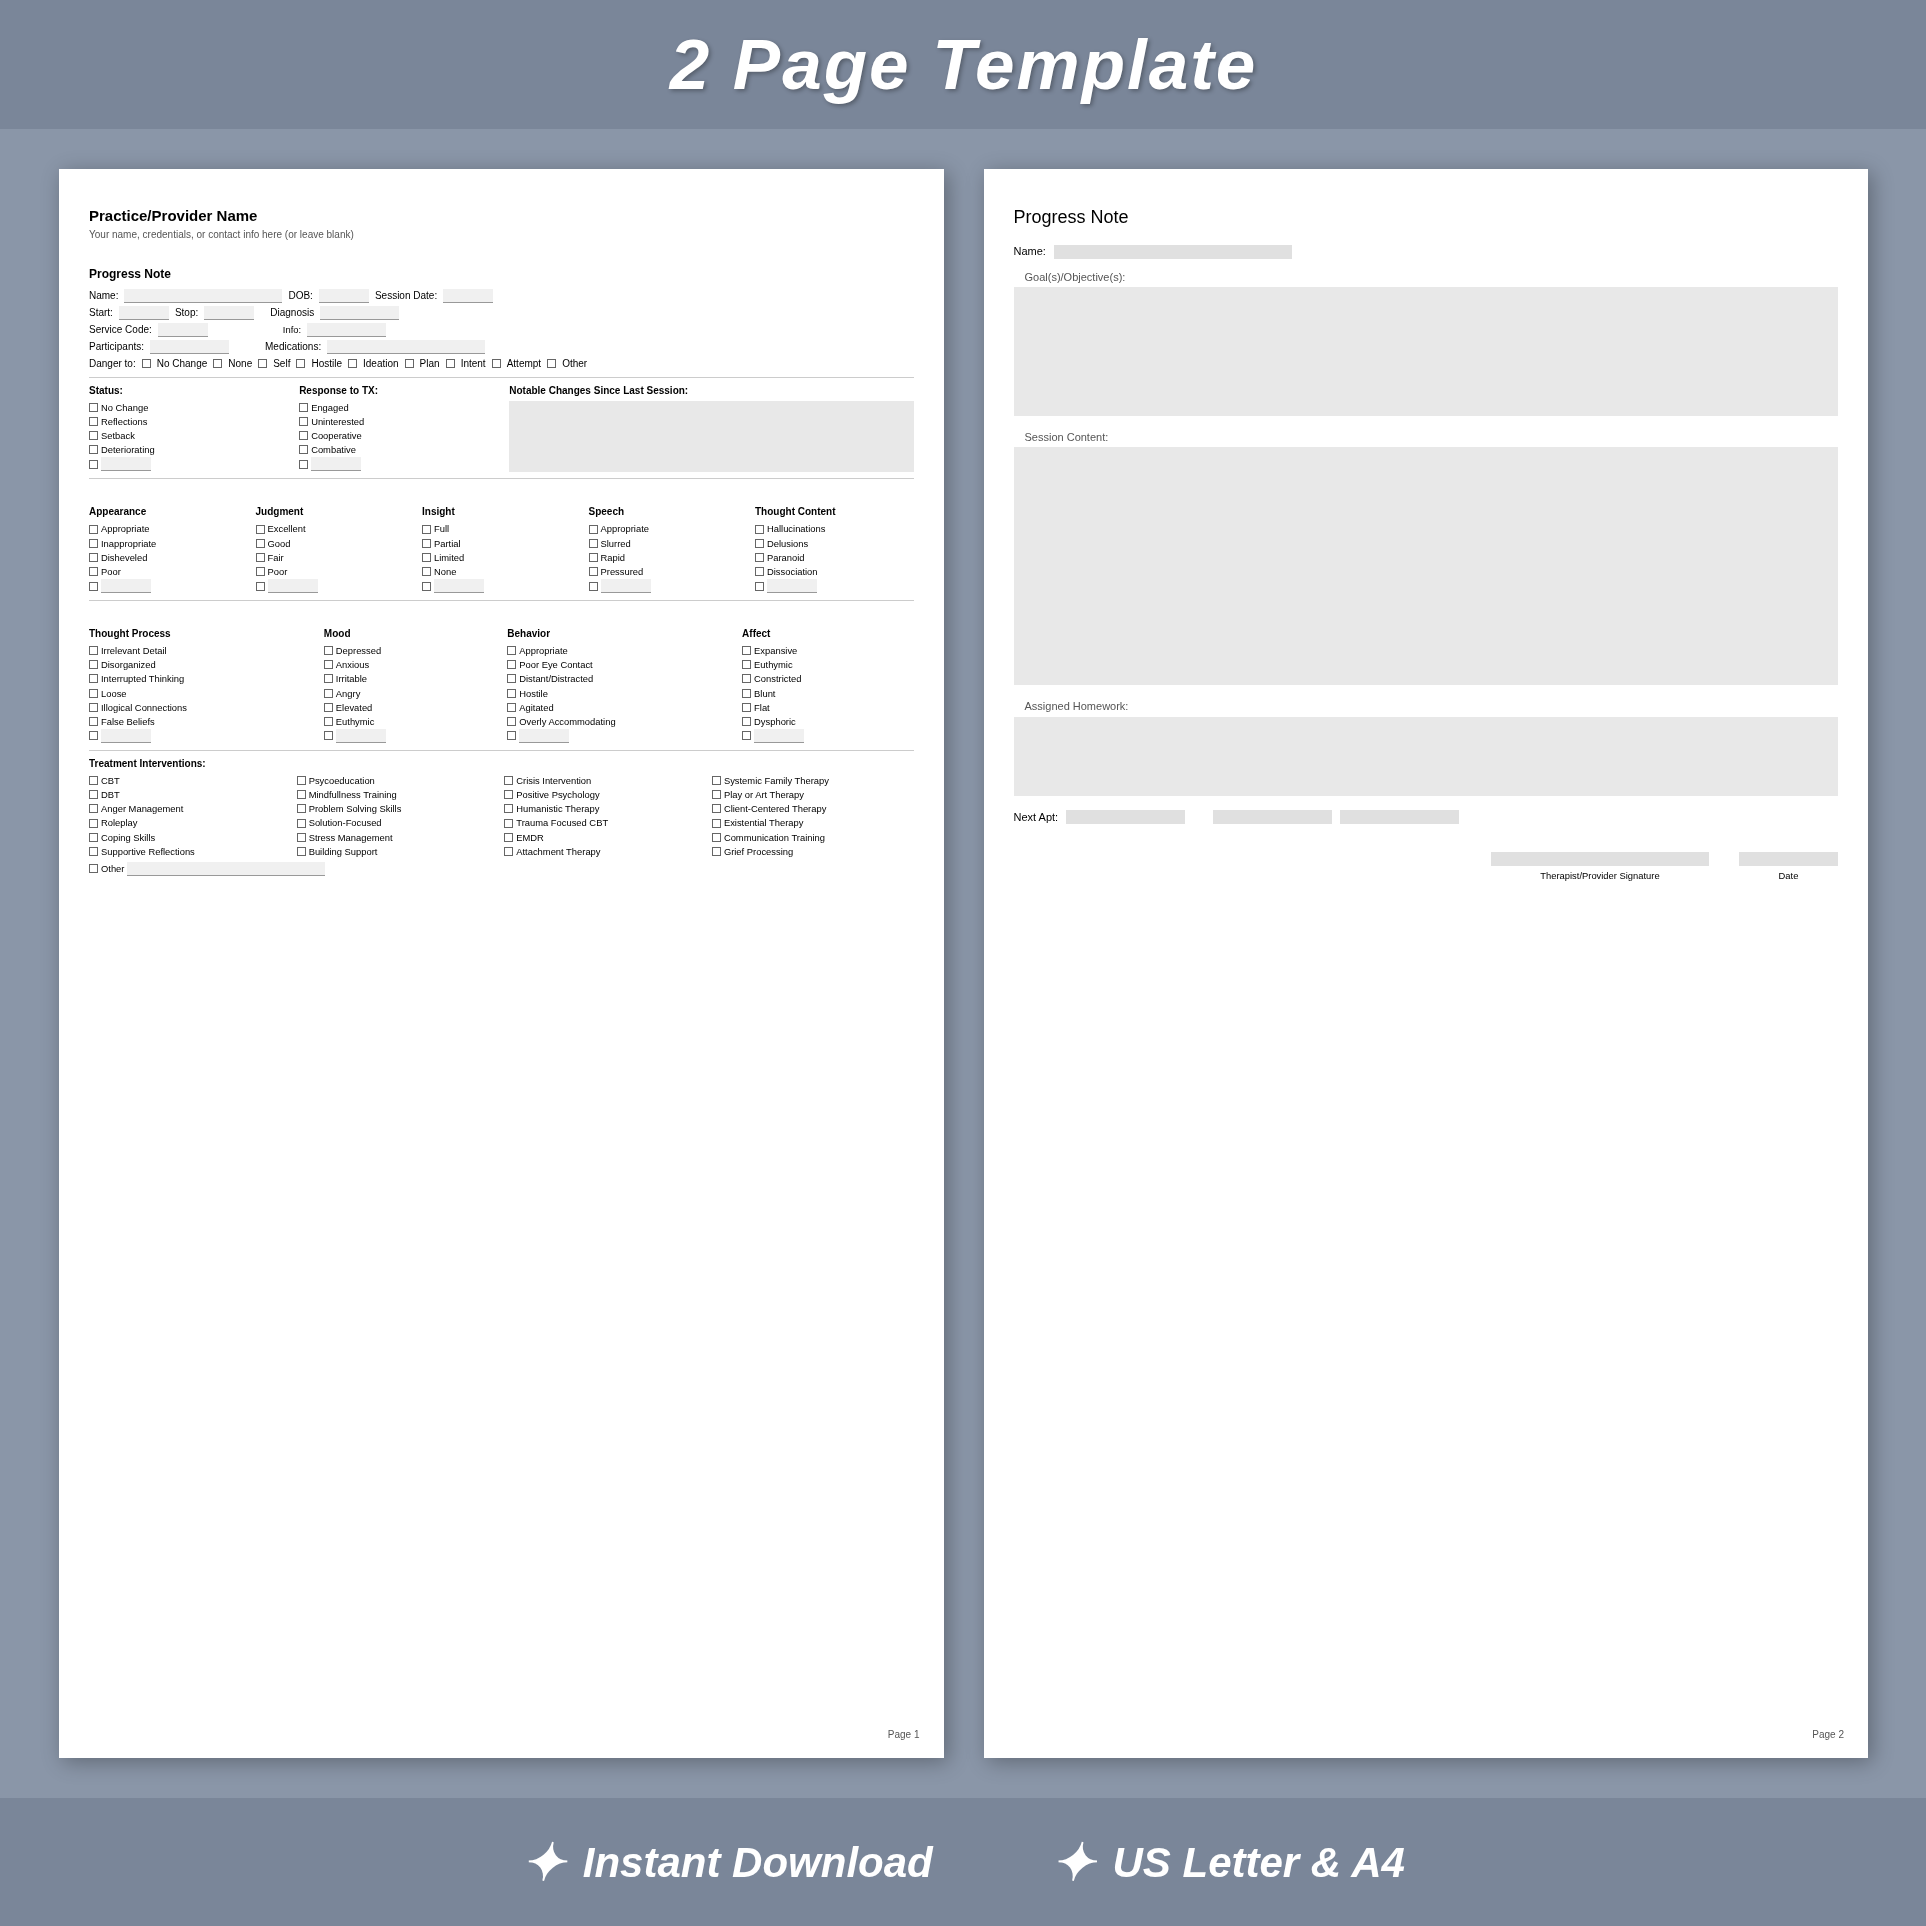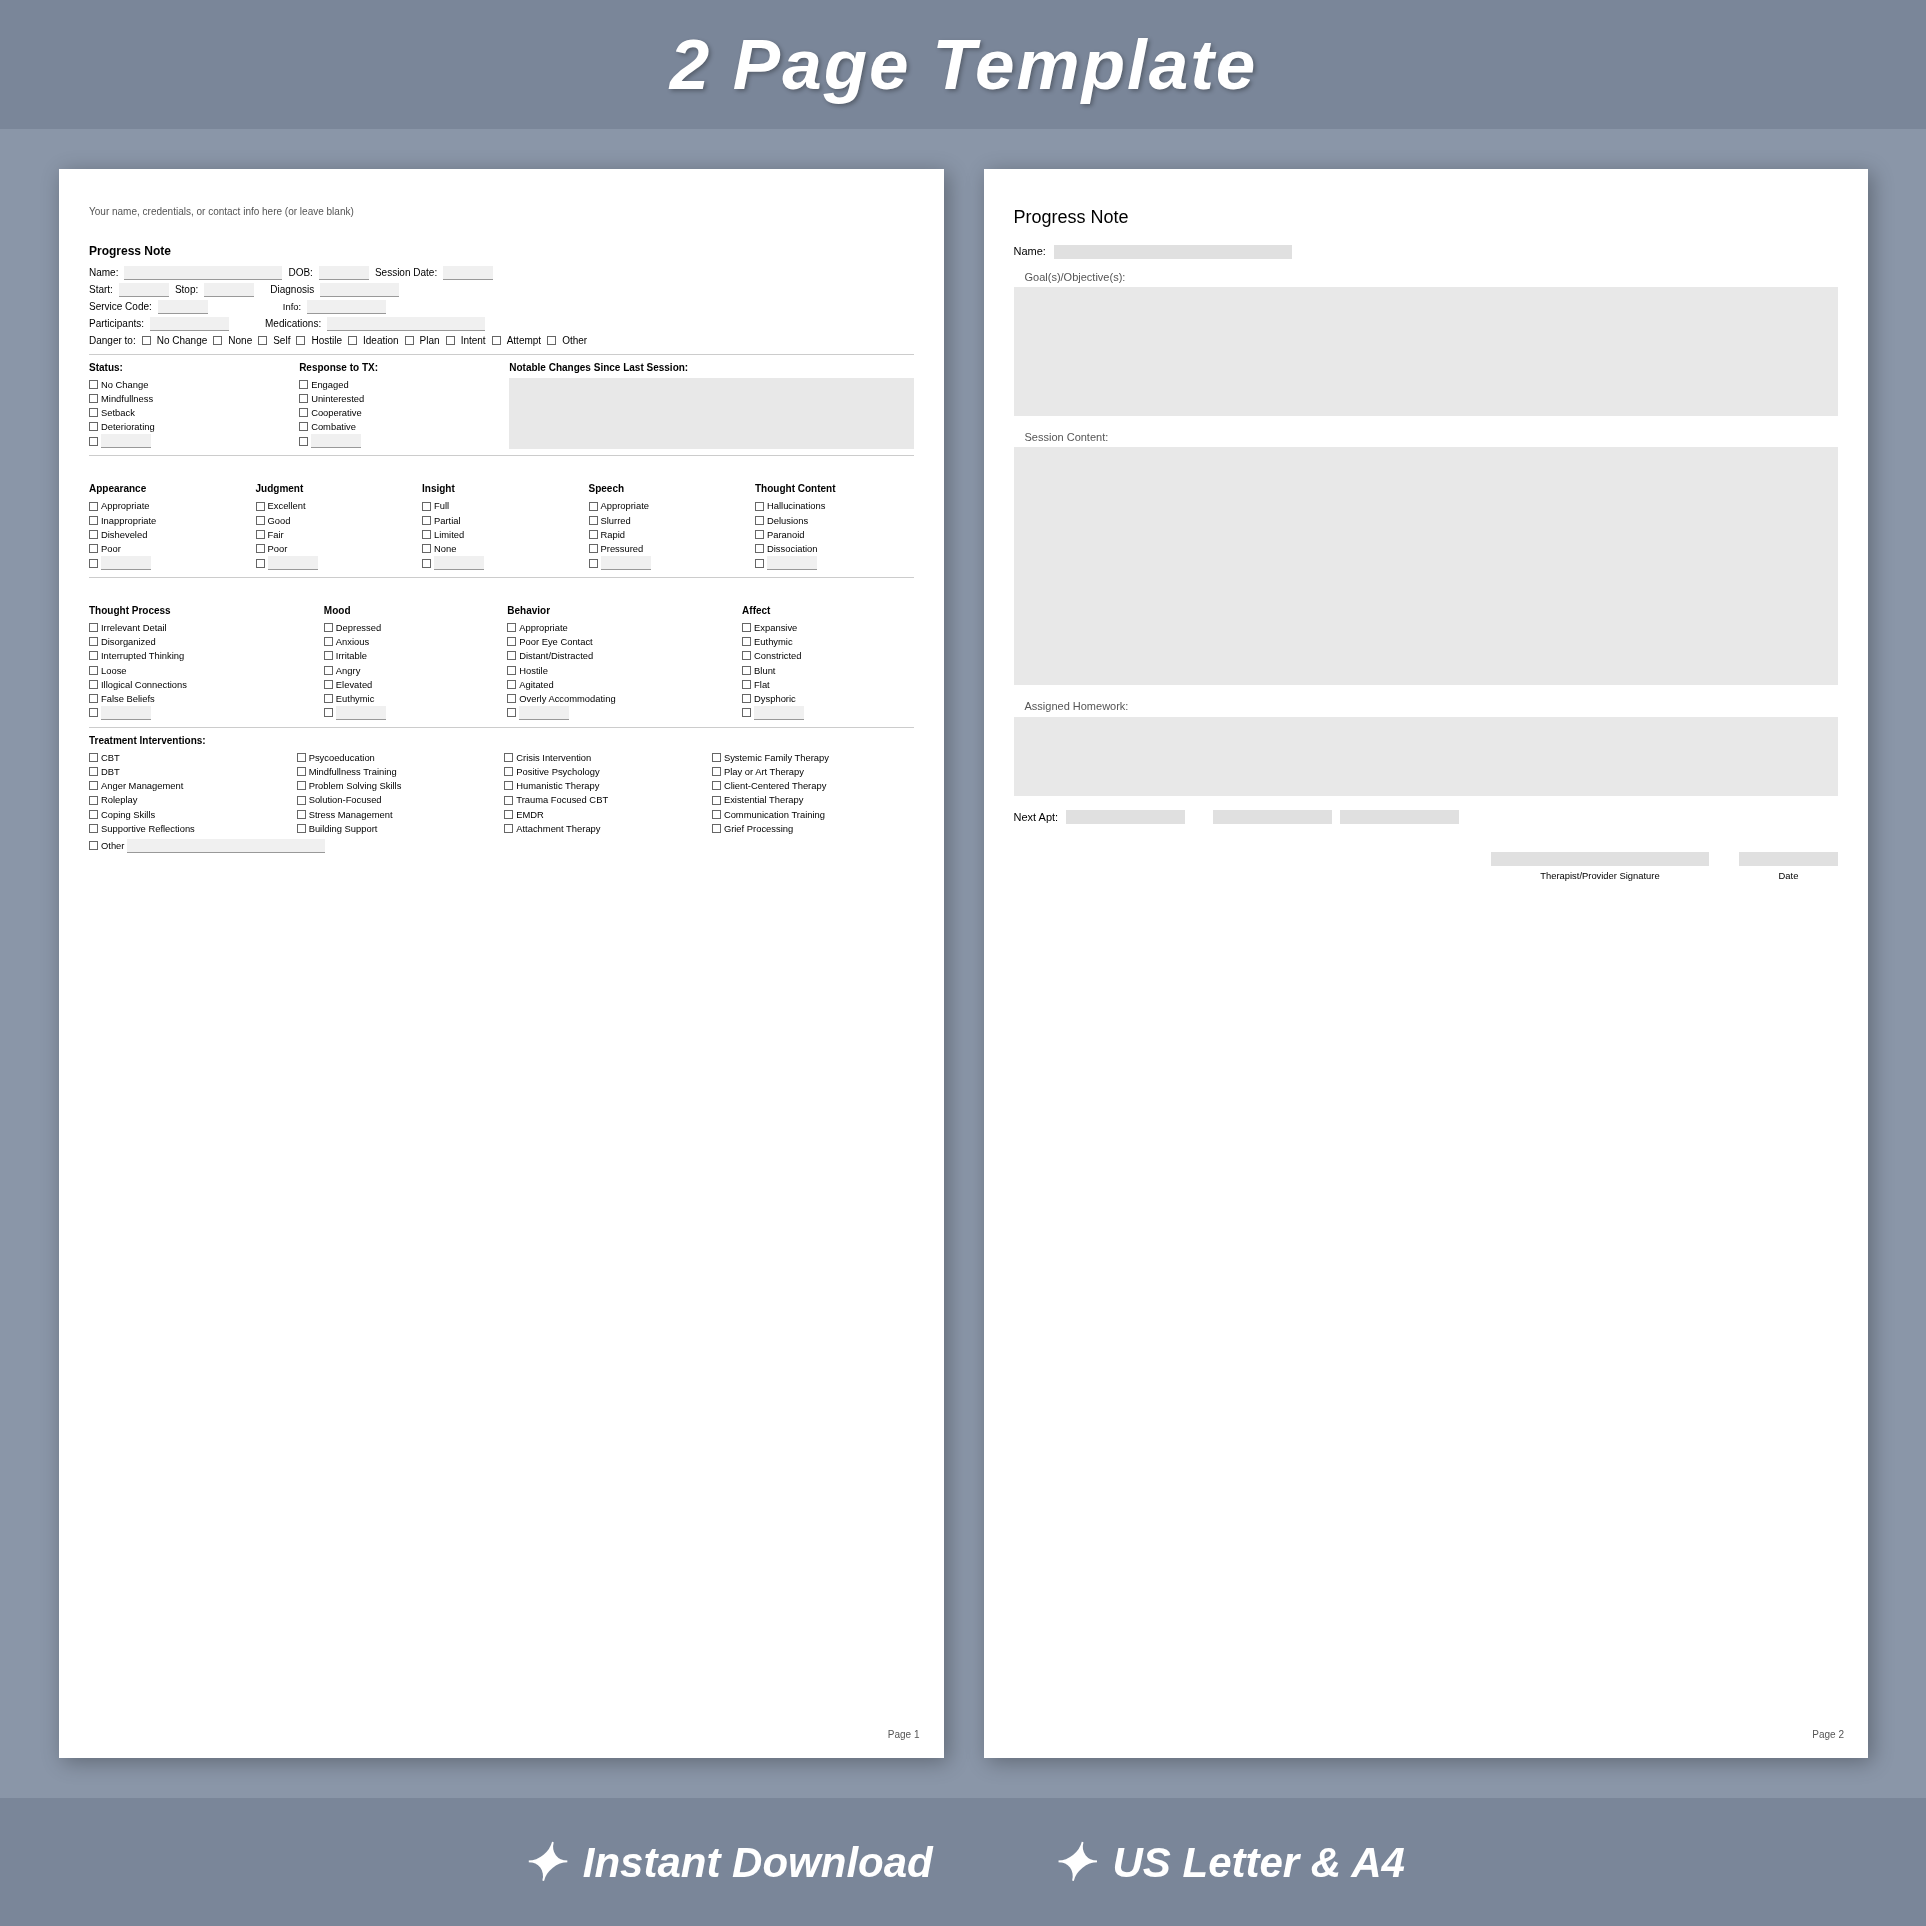--- a/index.html
+++ b/index.html
@@ -189,20 +189,21 @@
 </head>
 <body>
 
 <div class="header">
   <div class="header-title">2 Page Template</div>
 </div>
 
 <div class="main-area">
 
   <div class="page">
+    <div class="practice-name">Practice/Provider Name</div>
     <div class="practice-sub">Your name, credentials, or contact info here (or leave blank)</div>
 
     <div class="section-title">Progress Note</div>
 
     <div class="form-row">
       <span>Name:</span>
       <span class="form-field-wide"></span>
       <span>DOB:</span>
       <span class="form-field-sm"></span>
       <span>Session Date:</span>
@@ -256,21 +257,21 @@
 
     <div style="display:grid; grid-template-columns: 1fr 1fr 2fr; gap: 2px 8px; margin-bottom:6px;">
       <div>
         <div class="col-title">Status:</div>
         <div class="cb-row">
             <span class="cb"></span>
             <span>No Change</span>
           </div>
         <div class="cb-row">
             <span class="cb"></span>
-            <span>Mindfullness</span>
+            <span>Reflections</span>
           </div>
         <div class="cb-row">
             <span class="cb"></span>
             <span>Setback</span>
           </div>
         <div class="cb-row">
             <span class="cb"></span>
             <span>Deteriorating</span>
           </div>
         <div class="cb-row">

